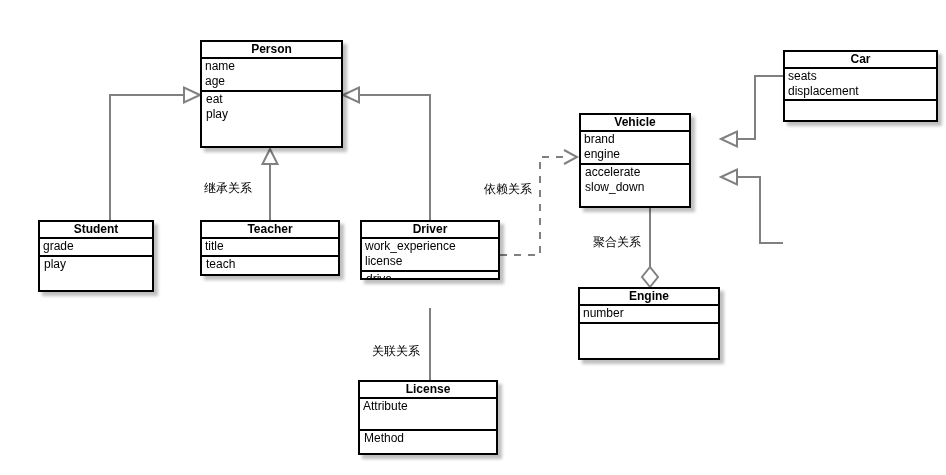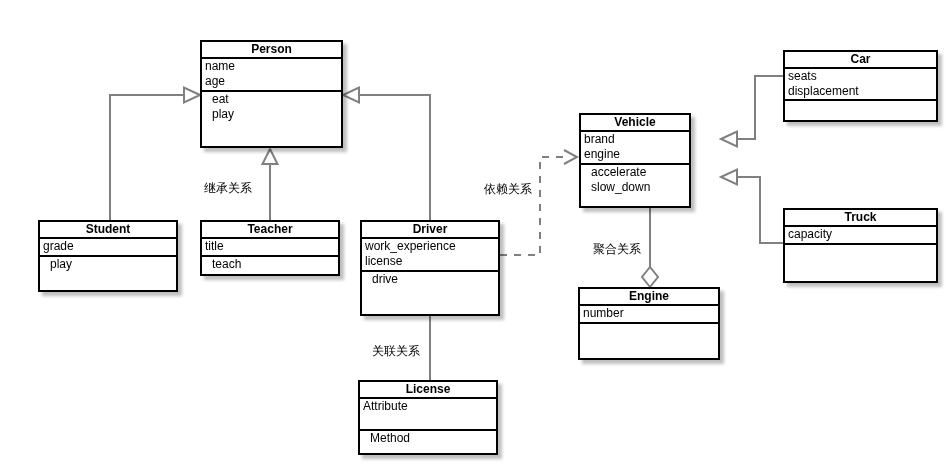--- a/index.html
+++ b/index.html
@@ -15,21 +15,21 @@
     box-shadow:4px 4px 3px rgba(0,0,0,0.25);
   }
   .uml-title{
     flex:0 0 auto;height:17px;line-height:15px;box-sizing:border-box;
     border-bottom:2px solid #000;font-weight:bold;text-align:center;
   }
   .uml-attrs{
     flex:0 0 auto;box-sizing:border-box;border-bottom:2px solid #000;
     padding-left:3px;overflow:hidden;
   }
-  .uml-methods{flex:1 1 auto;padding-left:10px;overflow:hidden;}
+  .uml-methods{flex:1 1 auto;padding-left:4px;overflow:hidden;}
   .row{height:15px;line-height:15px;white-space:nowrap;}
   .edge-label{position:absolute;line-height:14px;white-space:nowrap;font-family:Liberation Serif, serif;}
 </style>
 </head>
 <body>
 
 <div class="canvas">
 
   <svg class="edges" viewBox="0 0 946 475" xmlns="http://www.w3.org/2000/svg">
     <g stroke="#808080" stroke-width="2" fill="none">
@@ -72,41 +72,41 @@
     <div class="uml-attrs" style="height:33px">
       <div class="row">name</div>
       <div class="row">age</div>
     </div>
     <div class="uml-methods">
       <div class="row">eat</div>
       <div class="row">play</div>
     </div>
   </div>
 
-  <div class="uml-class" style="left:38px;top:220px;width:140px;height:72px">
+  <div class="uml-class" style="left:38px;top:220px;width:116px;height:72px">
     <div class="uml-title">Student</div>
     <div class="uml-attrs" style="height:18px">
       <div class="row">grade</div>
     </div>
     <div class="uml-methods">
       <div class="row">play</div>
     </div>
   </div>
 
   <div class="uml-class" style="left:200px;top:220px;width:140px;height:56px">
     <div class="uml-title">Teacher</div>
     <div class="uml-attrs" style="height:18px">
       <div class="row">title</div>
     </div>
     <div class="uml-methods">
       <div class="row">teach</div>
     </div>
   </div>
 
-  <div class="uml-class" style="left:360px;top:220px;width:140px;height:96px">
+  <div class="uml-class" style="left:360px;top:220px;width:140px;height:60px">
     <div class="uml-title">Driver</div>
     <div class="uml-attrs" style="height:33px">
       <div class="row">work_experience</div>
       <div class="row">license</div>
     </div>
     <div class="uml-methods">
       <div class="row">drive</div>
     </div>
   </div>
 
@@ -142,26 +142,19 @@
 
   <div class="uml-class" style="left:783px;top:50px;width:155px;height:72px">
     <div class="uml-title">Car</div>
     <div class="uml-attrs" style="height:32px">
       <div class="row">seats</div>
       <div class="row">displacement</div>
     </div>
     <div class="uml-methods"></div>
   </div>
 
-  <div class="uml-class" style="left:783px;top:208px;width:155px;height:75px">
-    <div class="uml-title">Truck</div>
-    <div class="uml-attrs" style="height:18px">
-      <div class="row">capacity</div>
-    </div>
-    <div class="uml-methods"></div>
-  </div>
 
   <div class="edge-label" style="left:204px;top:181px">继承关系</div>
   <div class="edge-label" style="left:484px;top:182px">依赖关系</div>
-  <div class="edge-label" style="left:593px;top:242px">聚合关系</div>
+  <div class="edge-label" style="left:593px;top:235px">聚合关系</div>
   <div class="edge-label" style="left:372px;top:344px">关联关系</div>
 
 </div>
 
 </body></html>

